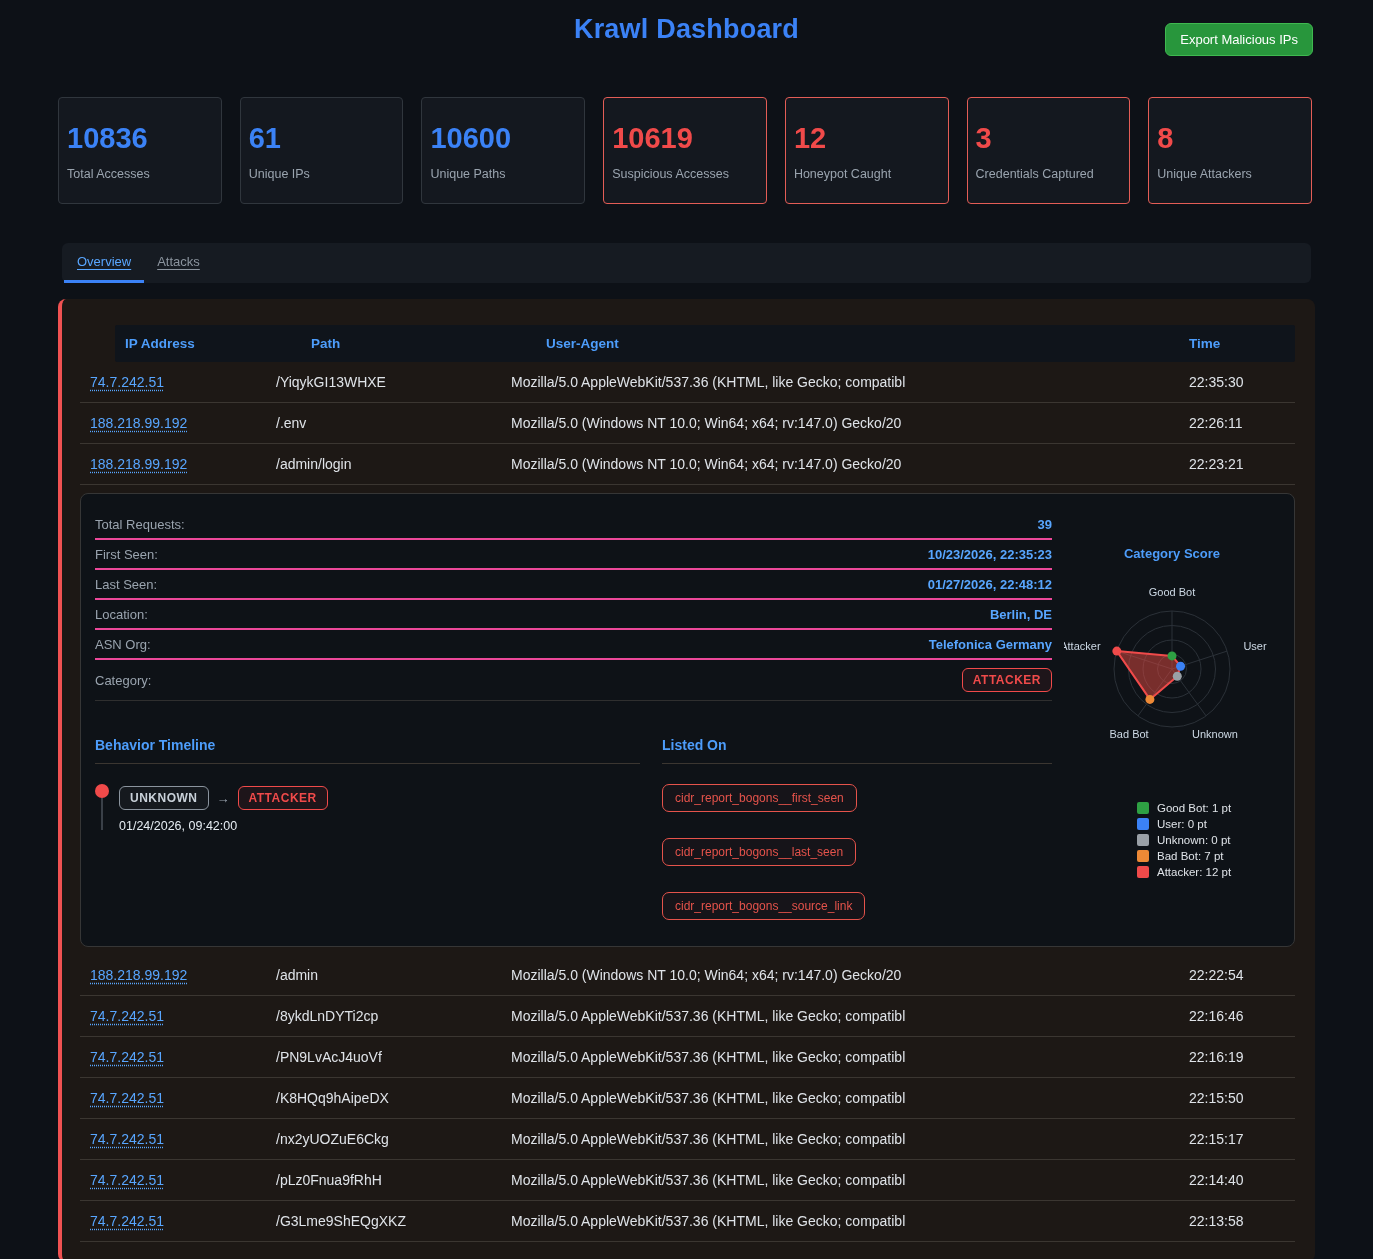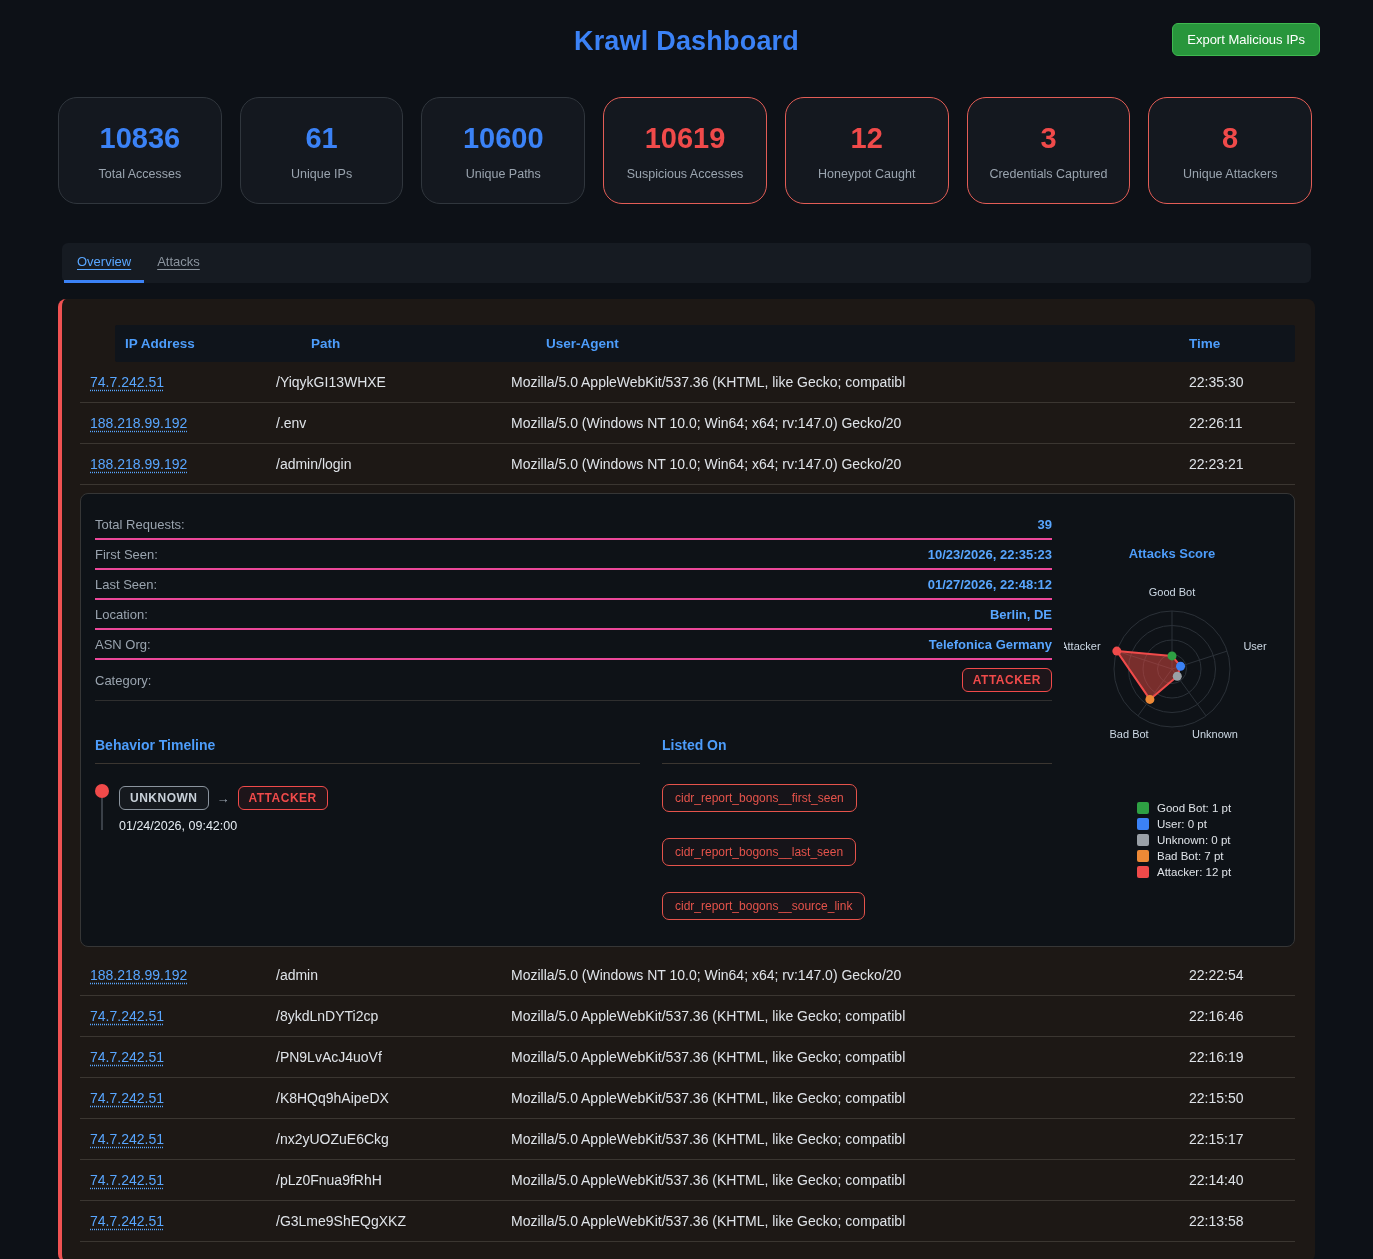--- a/index.html
+++ b/index.html
@@ -1,27 +1,27 @@
 <!DOCTYPE html>
 <html><head>
 <meta charset="utf-8">
 <style>
   * { margin:0; padding:0; box-sizing:border-box; }
   body { background:#0d1117; font-family:"Liberation Sans","DejaVu Sans",sans-serif; }
   .app { width:1373px; height:1259px; background:#0d1117; overflow:hidden; position:relative; }
 
   
   .header { position:relative; height:80px; }
-  .page-title { text-align:center; padding-top:26px; font-size:27px; font-weight:bold; color:#3b82f6; letter-spacing:0.2px; }
-  .export-btn { position:absolute; right:53px; top:23px; background:#28963c; border:1px solid #3fb950; color:#ffffff;
+  .page-title { text-align:center; padding-top:14px; font-size:27px; font-weight:bold; color:#3b82f6; letter-spacing:0.2px; }
+  .export-btn { position:absolute; right:60px; top:23px; background:#28963c; border:1px solid #3fb950; color:#ffffff;
     font-size:13px; padding:8px 14px; border-radius:6px; cursor:pointer; font-family:inherit; }
 
   
   .stats-row { display:flex; gap:18px; margin:17px 61px 0 58px; }
-  .stat-card { flex:1; background:#14181f; border:1px solid #30363d; border-radius:19px; text-align:center; padding:24px 8px 22px; }
+  .stat-card { flex:1; background:#14181f; border:1px solid #30363d; border-radius:4px; padding:24px 8px 22px; }
   .stat-card.alert { border-color:#e35d56; }
   .stat-value { font-size:29px; font-weight:bold; color:#3b82f6; }
   .stat-card.alert .stat-value { color:#f04a4a; }
   .stat-label { margin-top:12px; font-size:12.5px; color:#9aa4af; }
 
   
   .tab-bar { margin:39px 62px 0 62px; background:#161b22; border-radius:6px; height:40px; display:flex; align-items:stretch; padding-left:2px; }
   .tab { display:flex; align-items:center; padding:0 13px; font-size:13px; border-bottom:3px solid transparent; cursor:pointer; }
   .tab .tab-label { text-decoration:underline; text-underline-offset:3px; }
   .tab.active { border-bottom-color:#3b82f6; }
@@ -208,21 +208,21 @@
             <div class="listed-badges" id="listed-badges">
                 <span class="listed-badge">cidr_report_bogons__first_seen</span>
                 <span class="listed-badge">cidr_report_bogons__last_seen</span>
                 <span class="listed-badge">cidr_report_bogons__source_link</span>
               </div>
           </div>
         </div>
       </div>
 
       <div class="detail-right">
-        <div class="radar-title">Attacks Score</div>
+        <div class="radar-title">Category Score</div>
         <svg id="radar-svg" width="216" height="205">
             <circle cx="108" cy="102" r="14.5" fill="none" stroke="#2b3138" stroke-width="1"></circle>
             <circle cx="108" cy="102" r="29" fill="none" stroke="#2b3138" stroke-width="1"></circle>
             <circle cx="108" cy="102" r="43.5" fill="none" stroke="#2b3138" stroke-width="1"></circle>
             <circle cx="108" cy="102" r="58" fill="none" stroke="#2b3138" stroke-width="1"></circle>
             <line x1="108" y1="102" x2="108" y2="44" stroke="#2b3138" stroke-width="1"></line>
             <line x1="108" y1="102" x2="163.1612779451189" y2="84.07701432625305" stroke="#2b3138" stroke-width="1"></line>
             <line x1="108" y1="102" x2="142.09154463296343" y2="148.92298567374695" stroke="#2b3138" stroke-width="1"></line>
             <line x1="108" y1="102" x2="73.90845536703657" y2="148.92298567374695" stroke="#2b3138" stroke-width="1"></line>
             <line x1="108" y1="102" x2="52.83872205488109" y2="84.07701432625305" stroke="#2b3138" stroke-width="1"></line>

